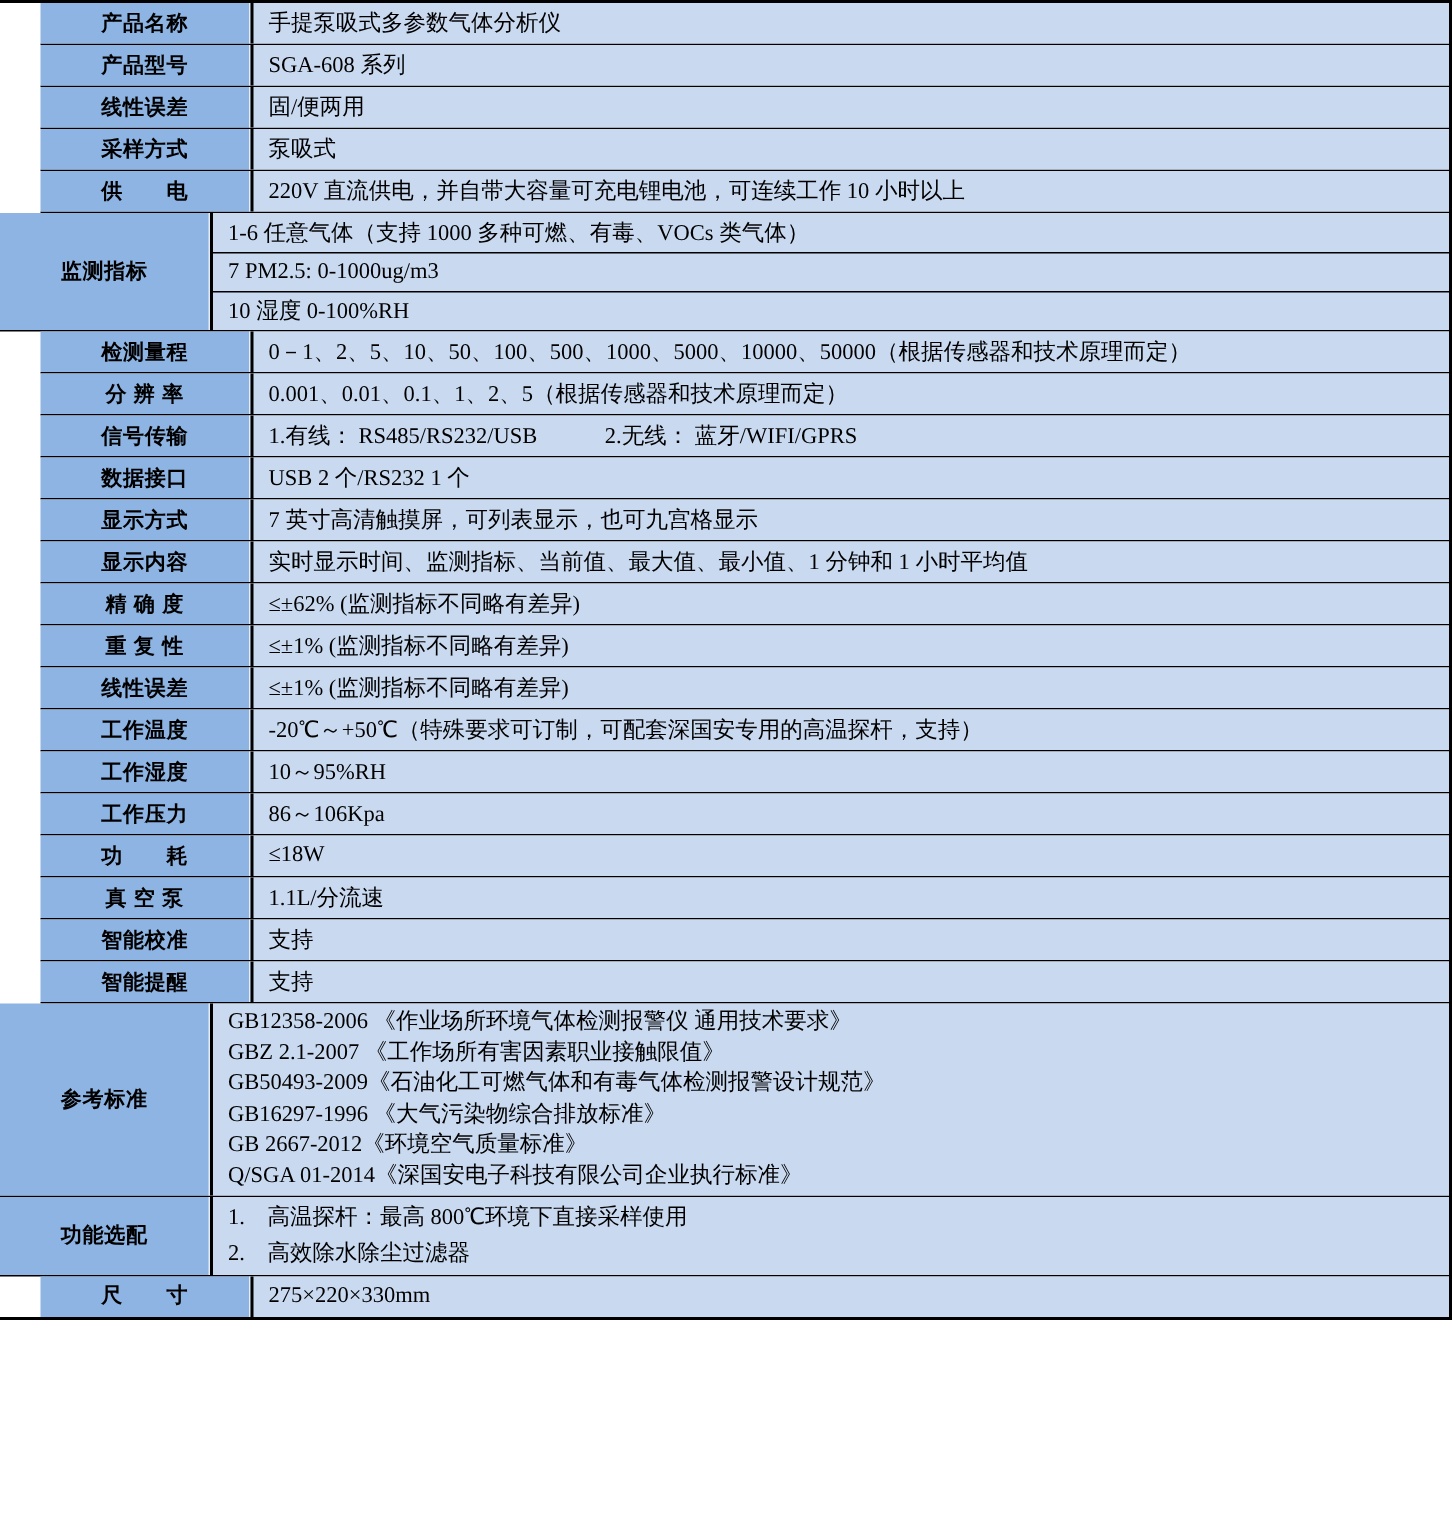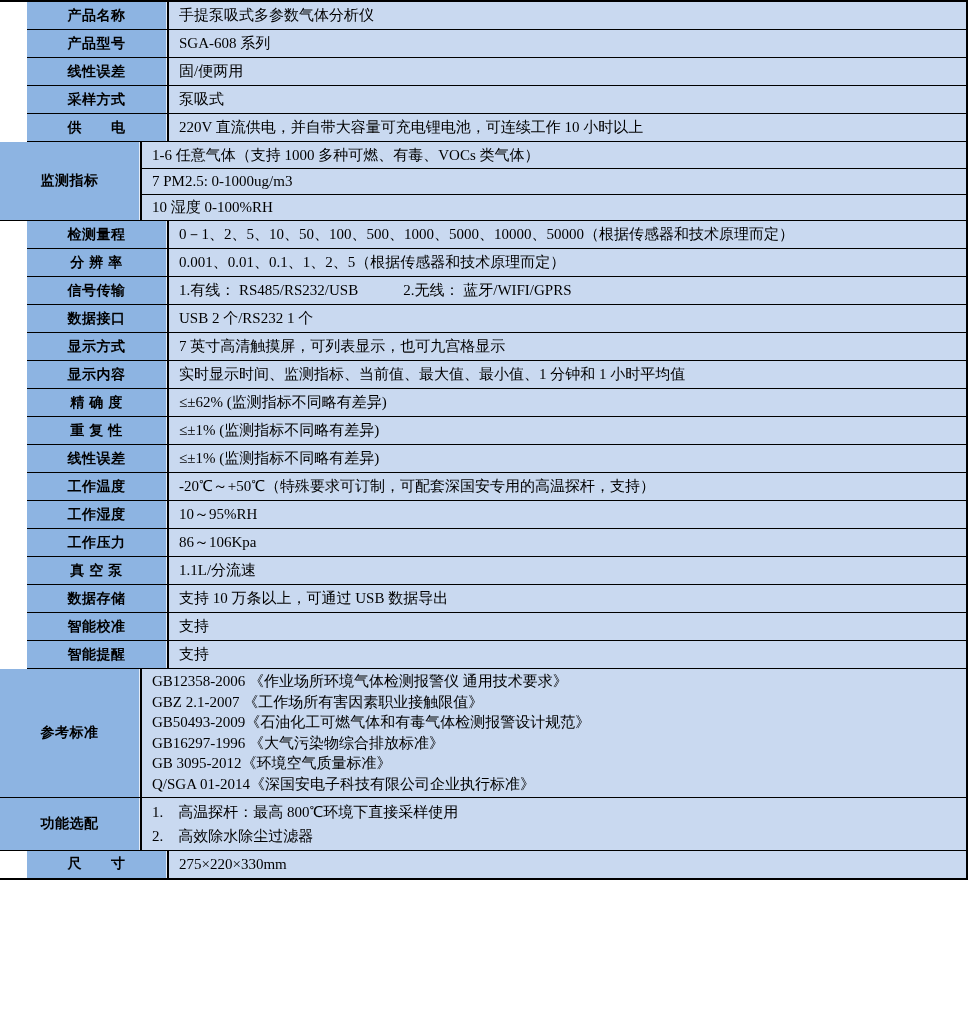--- a/index.html
+++ b/index.html
@@ -183,29 +183,29 @@
         <div class="value-single">10～95%RH</div>
       </div>
     </div>
     <div class="row single">
       <div class="label-cell">工作压力</div>
       <div class="value-area">
         <div class="value-single">86～106Kpa</div>
       </div>
     </div>
     <div class="row single">
+      <div class="label-cell">功　　耗</div>
+      <div class="value-area">
+        <div class="value-single">≤18W</div>
+      </div>
+    </div>
+    <div class="row single">
       <div class="label-cell">真 空 泵</div>
       <div class="value-area">
         <div class="value-single">1.1L/分流速</div>
-      </div>
-    </div>
-    <div class="row single">
-      <div class="label-cell">数据存储</div>
-      <div class="value-area">
-        <div class="value-single">支持 10 万条以上，可通过 USB 数据导出</div>
       </div>
     </div>
     <div class="row single">
       <div class="label-cell">智能校准</div>
       <div class="value-area">
         <div class="value-single">支持</div>
       </div>
     </div>
     <div class="row single">
       <div class="label-cell">智能提醒</div>
@@ -214,21 +214,21 @@
       </div>
     </div>
     <div class="row multiline">
       <div class="label-cell">参考标准</div>
       <div class="value-area">
         <div class="value-multiline">
           <div class="value-line">GB12358-2006 《作业场所环境气体检测报警仪 通用技术要求》</div>
           <div class="value-line">GBZ 2.1-2007 《工作场所有害因素职业接触限值》</div>
           <div class="value-line">GB50493-2009《石油化工可燃气体和有毒气体检测报警设计规范》</div>
           <div class="value-line">GB16297-1996 《大气污染物综合排放标准》</div>
-          <div class="value-line">GB 3095-2012《环境空气质量标准》</div>
+          <div class="value-line">GB 2667-2012《环境空气质量标准》</div>
           <div class="value-line">Q/SGA 01-2014《深国安电子科技有限公司企业执行标准》</div>
         </div>
       </div>
     </div>
     <div class="row multiline func">
       <div class="label-cell">功能选配</div>
       <div class="value-area">
         <div class="value-multiline">
           <div class="value-line">1.　高温探杆：最高 800℃环境下直接采样使用</div>
           <div class="value-line">2.　高效除水除尘过滤器</div>

